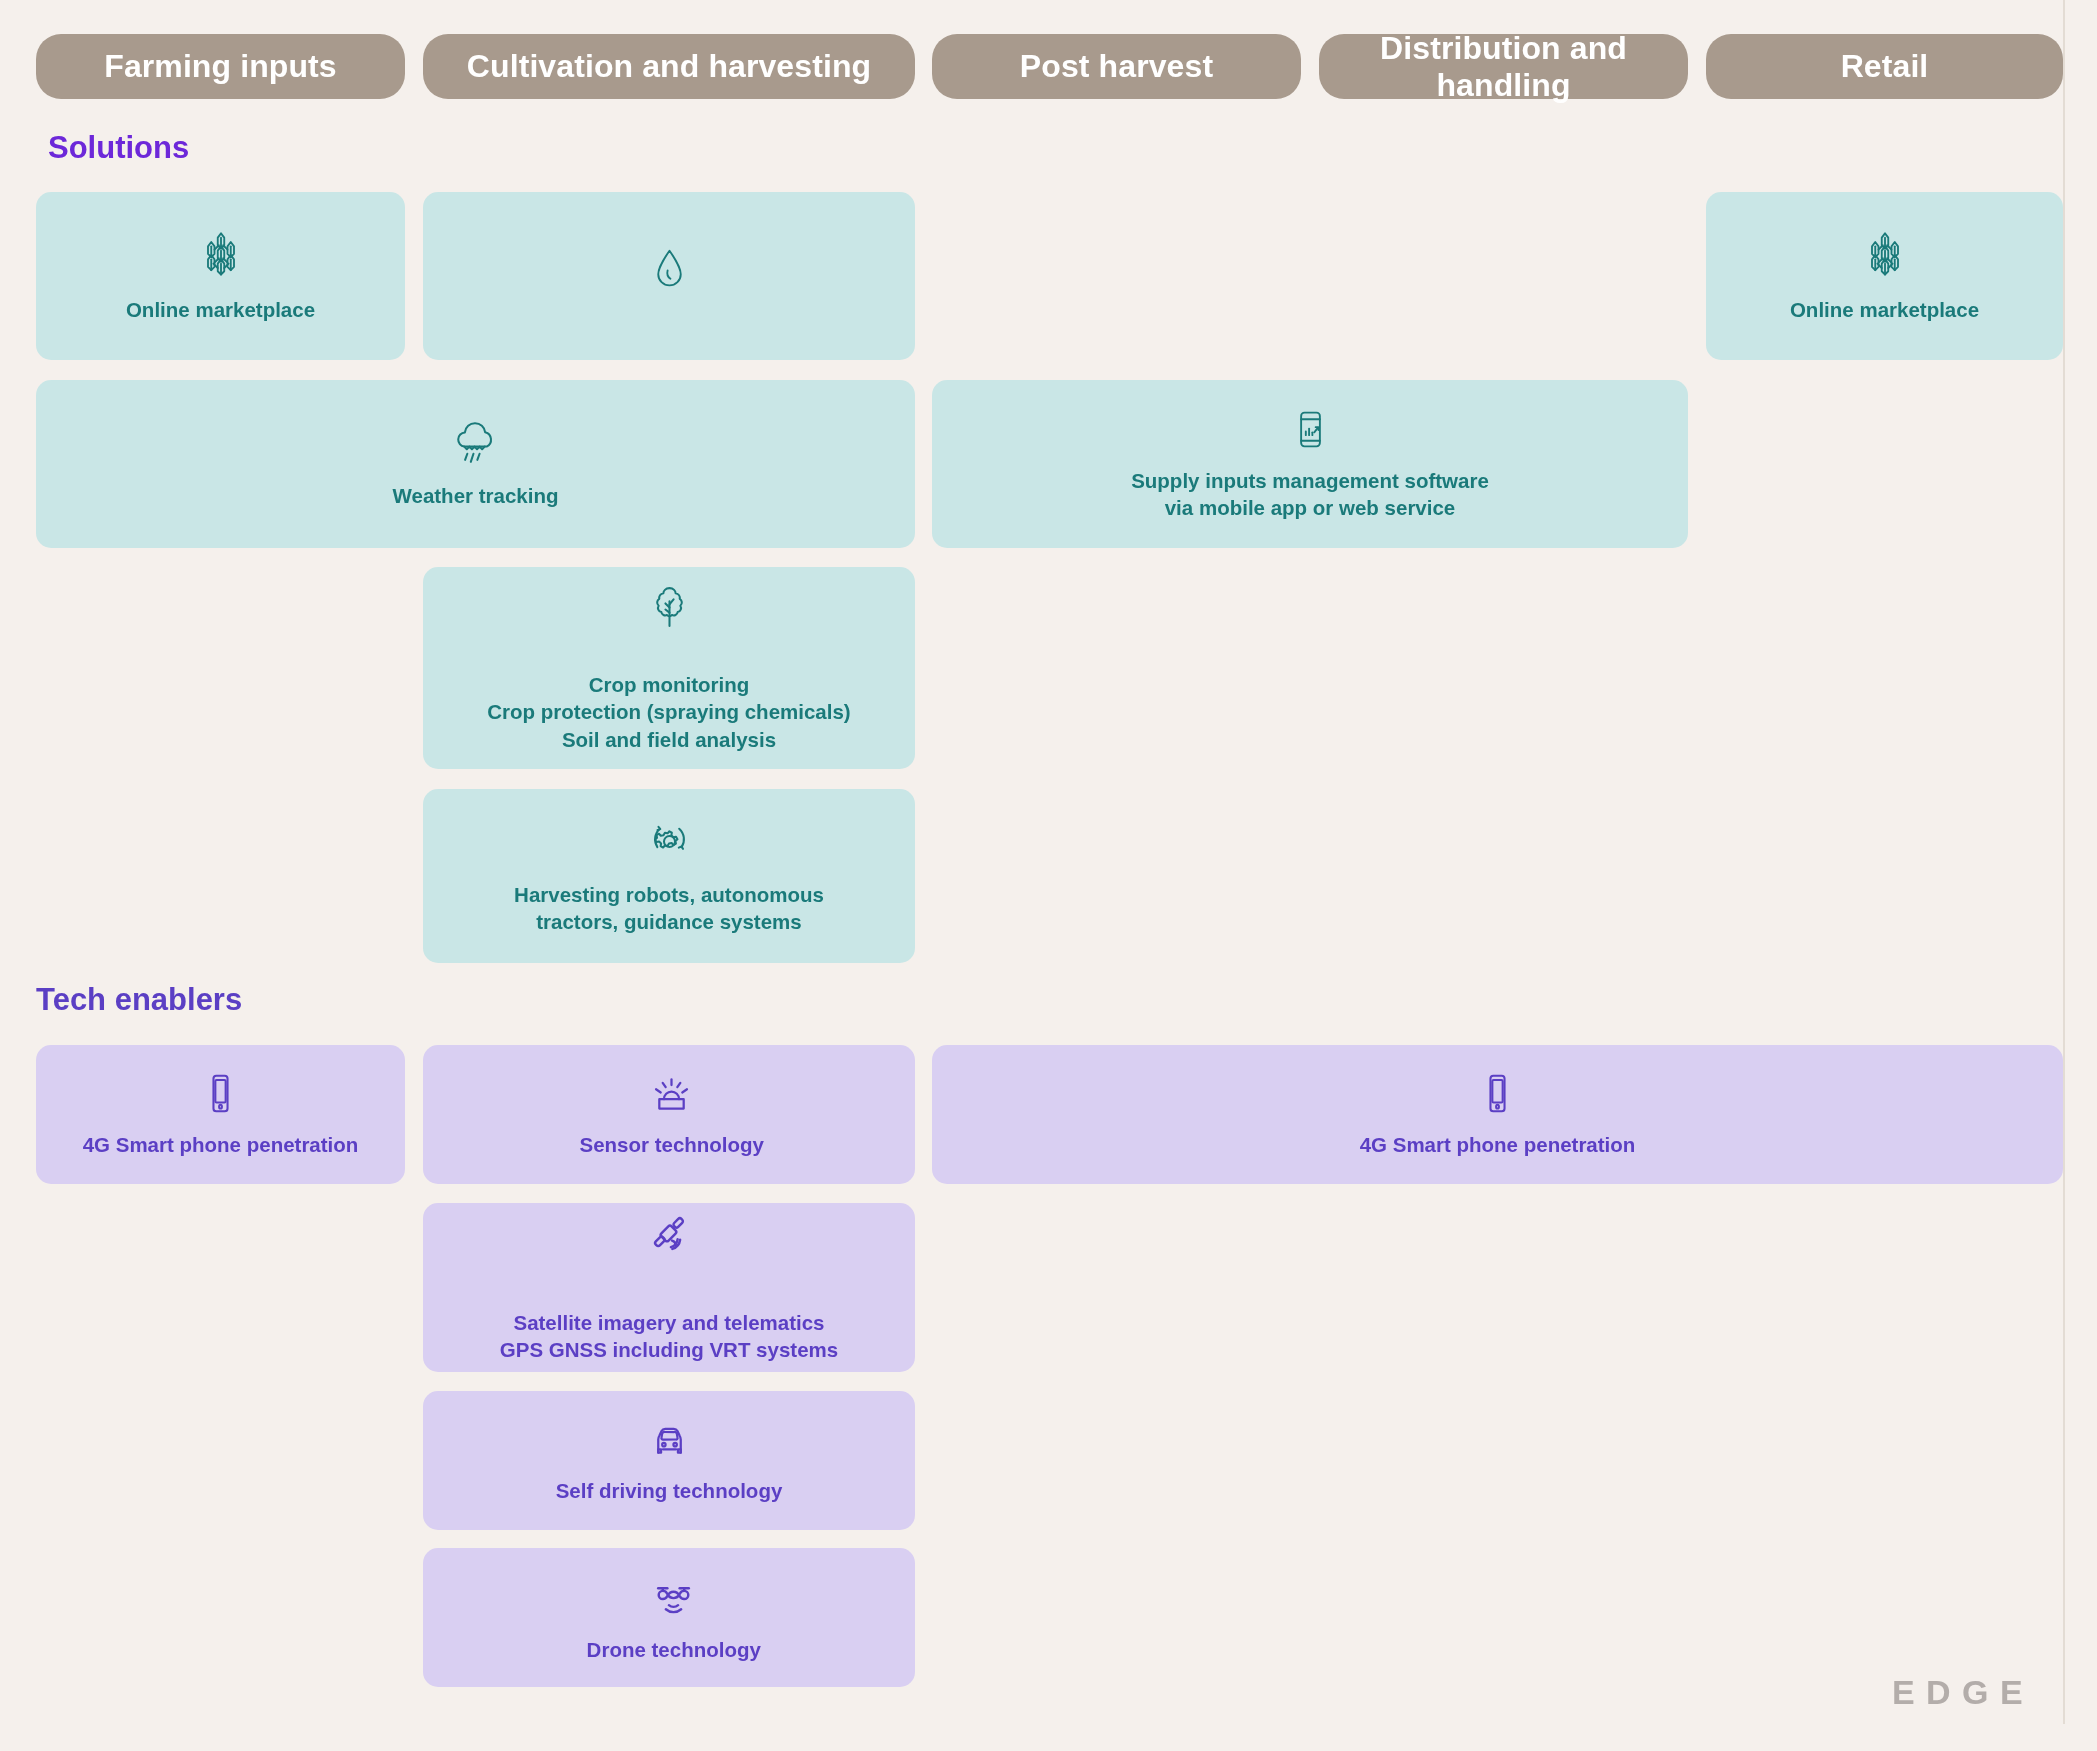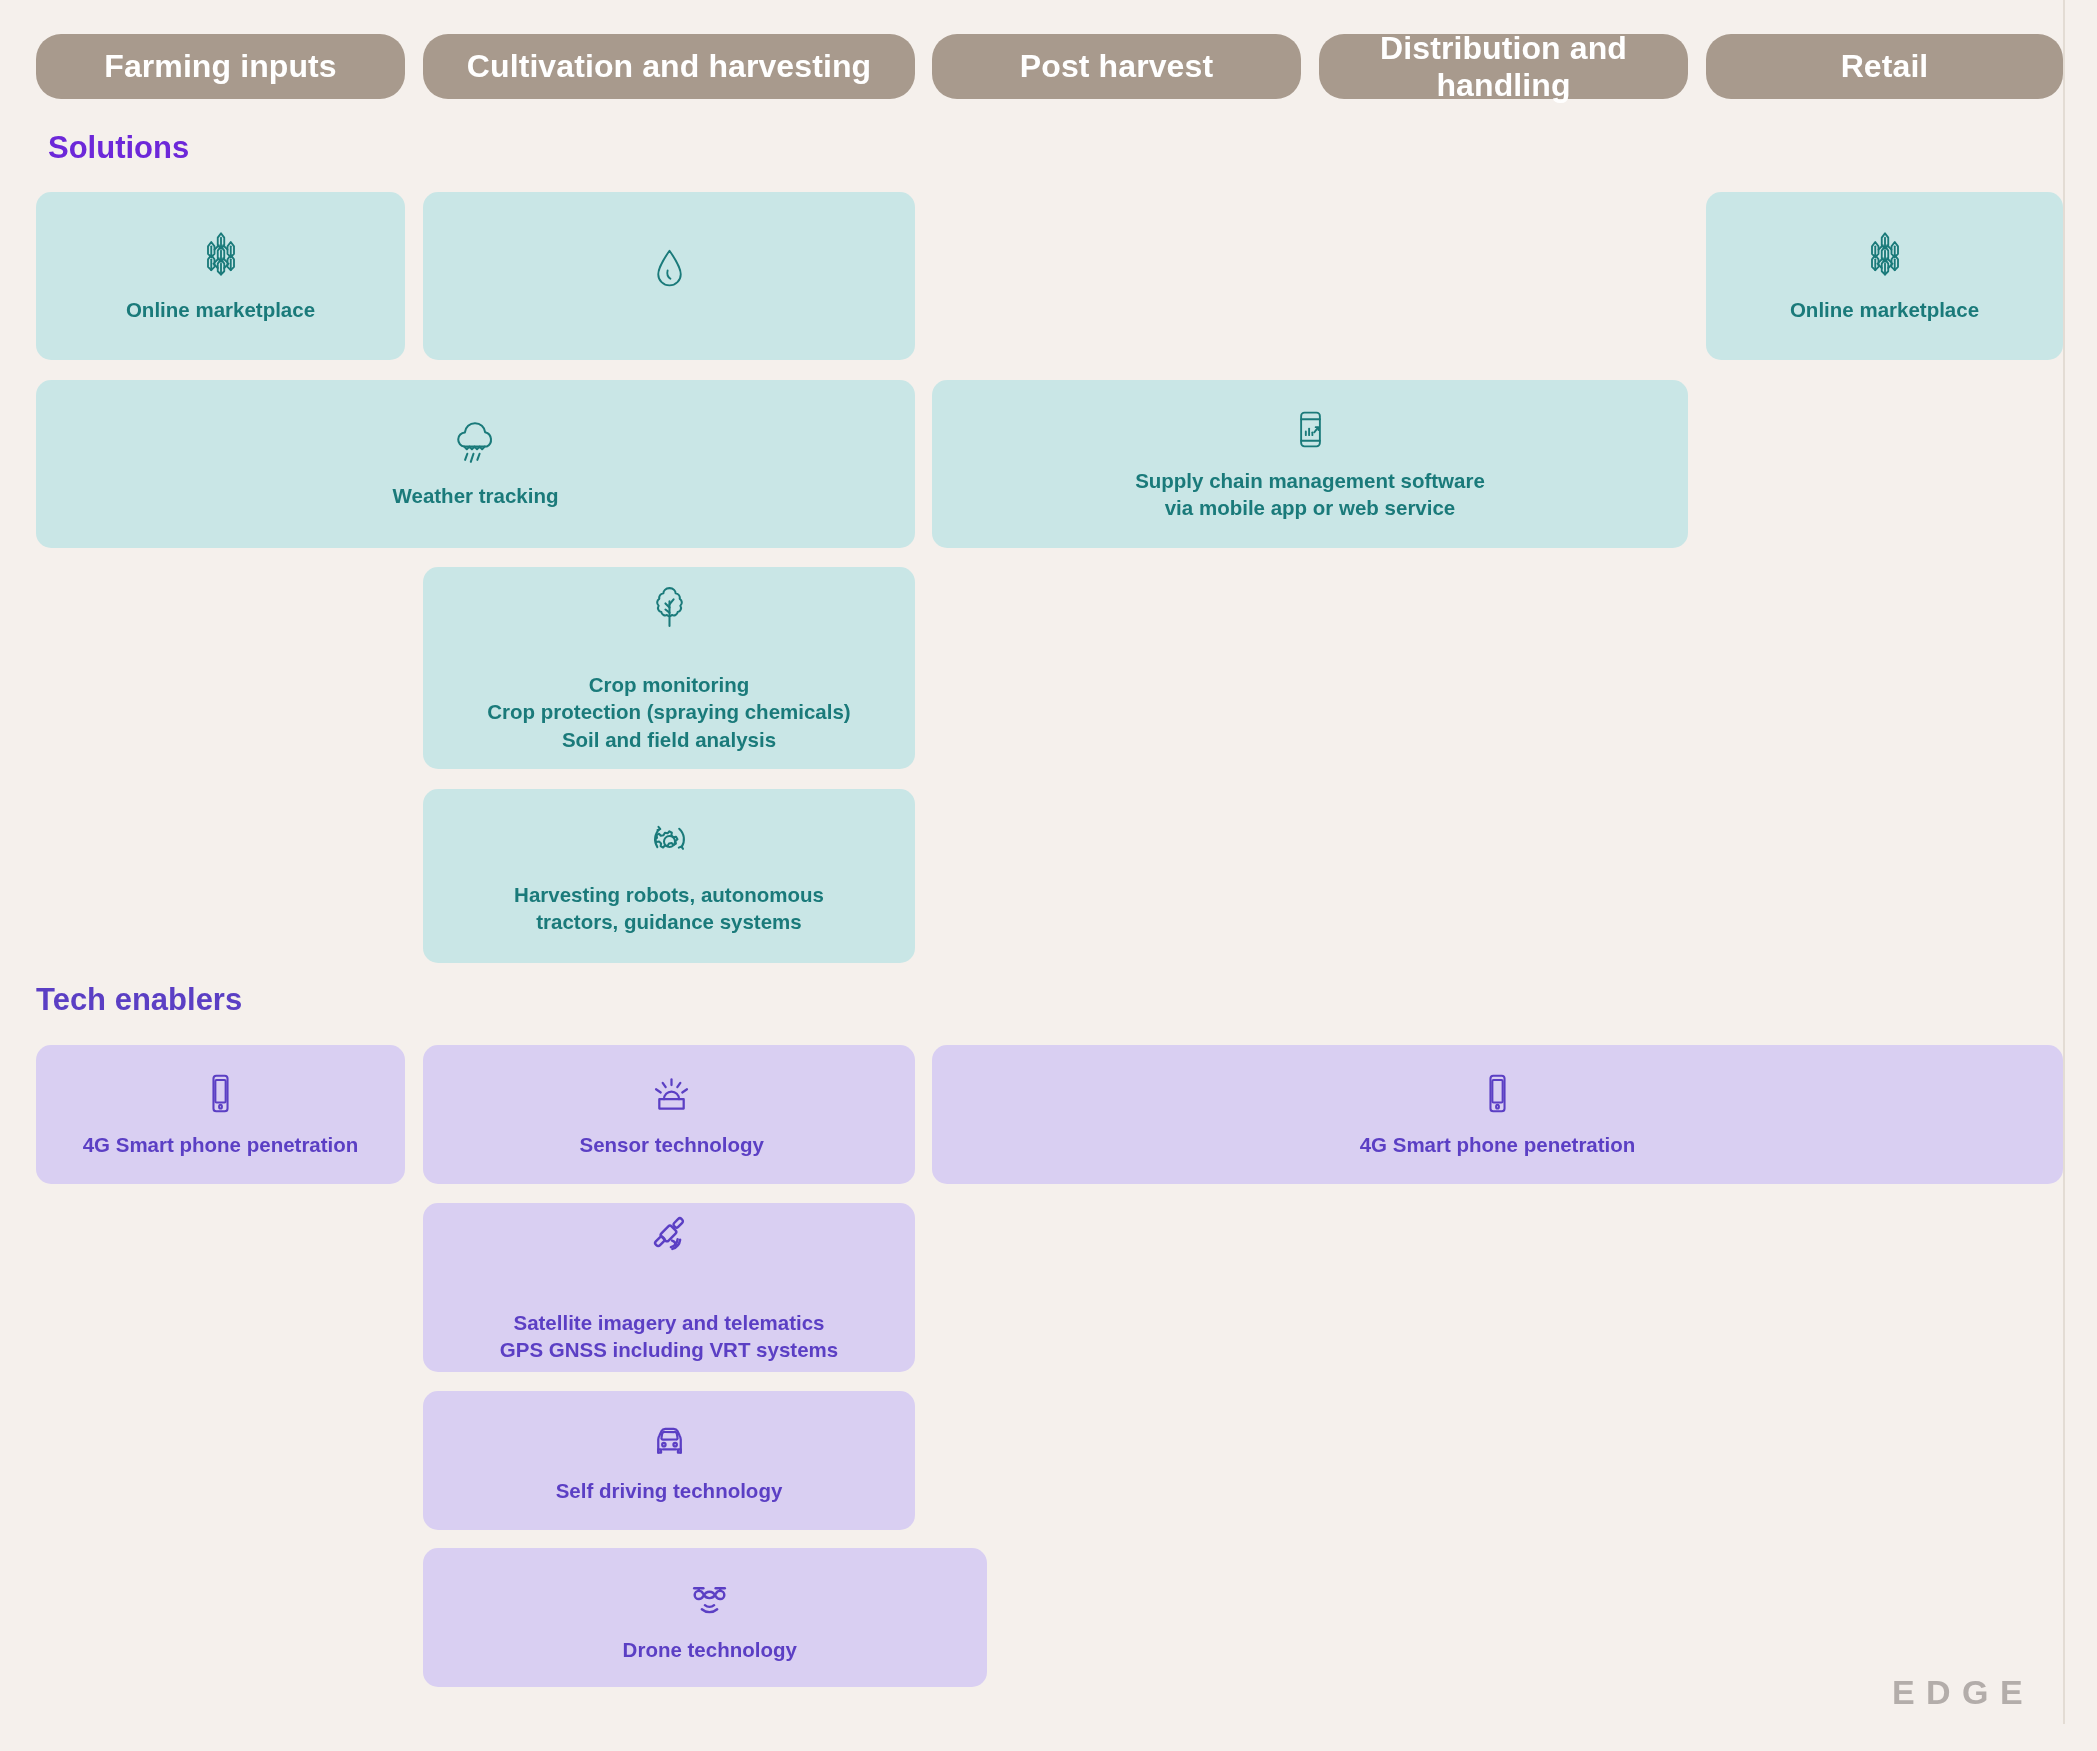--- a/index.html
+++ b/index.html
@@ -215,21 +215,21 @@
     <rect x="14" y="6" width="20" height="36" rx="3.5"></rect>
     <path d="M14 13 h20"></path>
             <path d="M14 36 h20"></path>
     <path d="M19 30 v-4"></path>
             <path d="M22.5 30 v-7"></path>
             <path d="M26 30 v-3"></path>
     <path d="M28 27 l4-5"></path>
             <path d="M29.5 21.5 h3 v3"></path>
           </svg>
         </span>
-        <div class="card-label">Supply chain management software
+        <div class="card-label">Supply inputs management software
 via mobile app or web service</div>
       </div>
       <div class="card teal" style="left: 423px; top: 567px; width: 492px; height: 202px; gap: 24px;">
         <span class="card-icon">
           <svg width="49" height="49" viewBox="0 0 48 48" fill="none" stroke="currentColor" stroke-width="2" stroke-linecap="round" stroke-linejoin="round">
     <path d="M24 5 c4 0 6 3 6 5 c3 .6 4.5 3 4 5.5 c2.5 1.5 2.8 5 .6 6.8 c1.6 2.4 .3 5.7-2.6 6.2
              c-.4 2.6-3.3 4-5.6 2.8 c-1.3 1.8-3.6 1.8-4.8 0 c-2.3 1.2-5.2-.2-5.6-2.8
              c-2.9-.5-4.2-3.8-2.6-6.2 c-2.2-1.8-1.9-5.3 .6-6.8 c-.5-2.5 1-4.9 4-5.5 c0-2 2-5 6-5 Z"></path>
     <path d="M24 18 v24"></path>
             <path d="M24 24 l-4-4"></path>
@@ -314,21 +314,21 @@
     <path d="M16 18.5 A3 3 0 0 1 19 16 h10 a3 3 0 0 1 3 2.5 l.6 3.6 a1.6 1.6 0 0 1-1.6 1.9 H17 a1.6 1.6 0 0 1-1.6-1.9 Z"></path>
     <circle cx="18" cy="29.5" r="1.8"></circle>
             <circle cx="30" cy="29.5" r="1.8"></circle>
     <path d="M17 34.5 h14"></path>
     <path d="M12 34.5 h3 v3.5 h-3 Z"></path>
             <path d="M33 34.5 h3 v3.5 h-3 Z"></path>
           </svg>
         </span>
         <div class="card-label">Self driving technology</div>
       </div>
-      <div class="card purple" style="left: 423px; top: 1548px; width: 564px; height: 139px; padding-left: 20px;">
+      <div class="card purple" style="left: 423px; top: 1548px; width: 492px; height: 139px; padding-left: 20px;">
         <span class="card-icon">
           <svg width="49" height="49" viewBox="0 0 48 48" fill="none" stroke="currentColor" stroke-width="2.4" stroke-linecap="round" stroke-linejoin="round">
     <path d="M9 16 h9"></path>
             <path d="M30 16 h9"></path>
     <path d="M13.5 16 v2.5"></path>
             <path d="M34.5 16 v2.5"></path>
     <path d="M13.5 18.5 a4 4 0 0 0 0 8 a4.6 4.6 0 0 0 4.3-2.7 c1.4-2.8 3.4-4.4 6.2-4.4
              s4.8 1.6 6.2 4.4 a4.6 4.6 0 0 0 4.3 2.7 a4 4 0 0 0 0-8 a4.6 4.6 0 0 0-4.3 2.7
              c-1.4 2.8-3.4 4.4-6.2 4.4 s-4.8-1.6-6.2-4.4 a4.6 4.6 0 0 0-4.3-2.7 Z"></path>
     <path d="M19.5 32.5 a7 7 0 0 0 9 0"></path>

